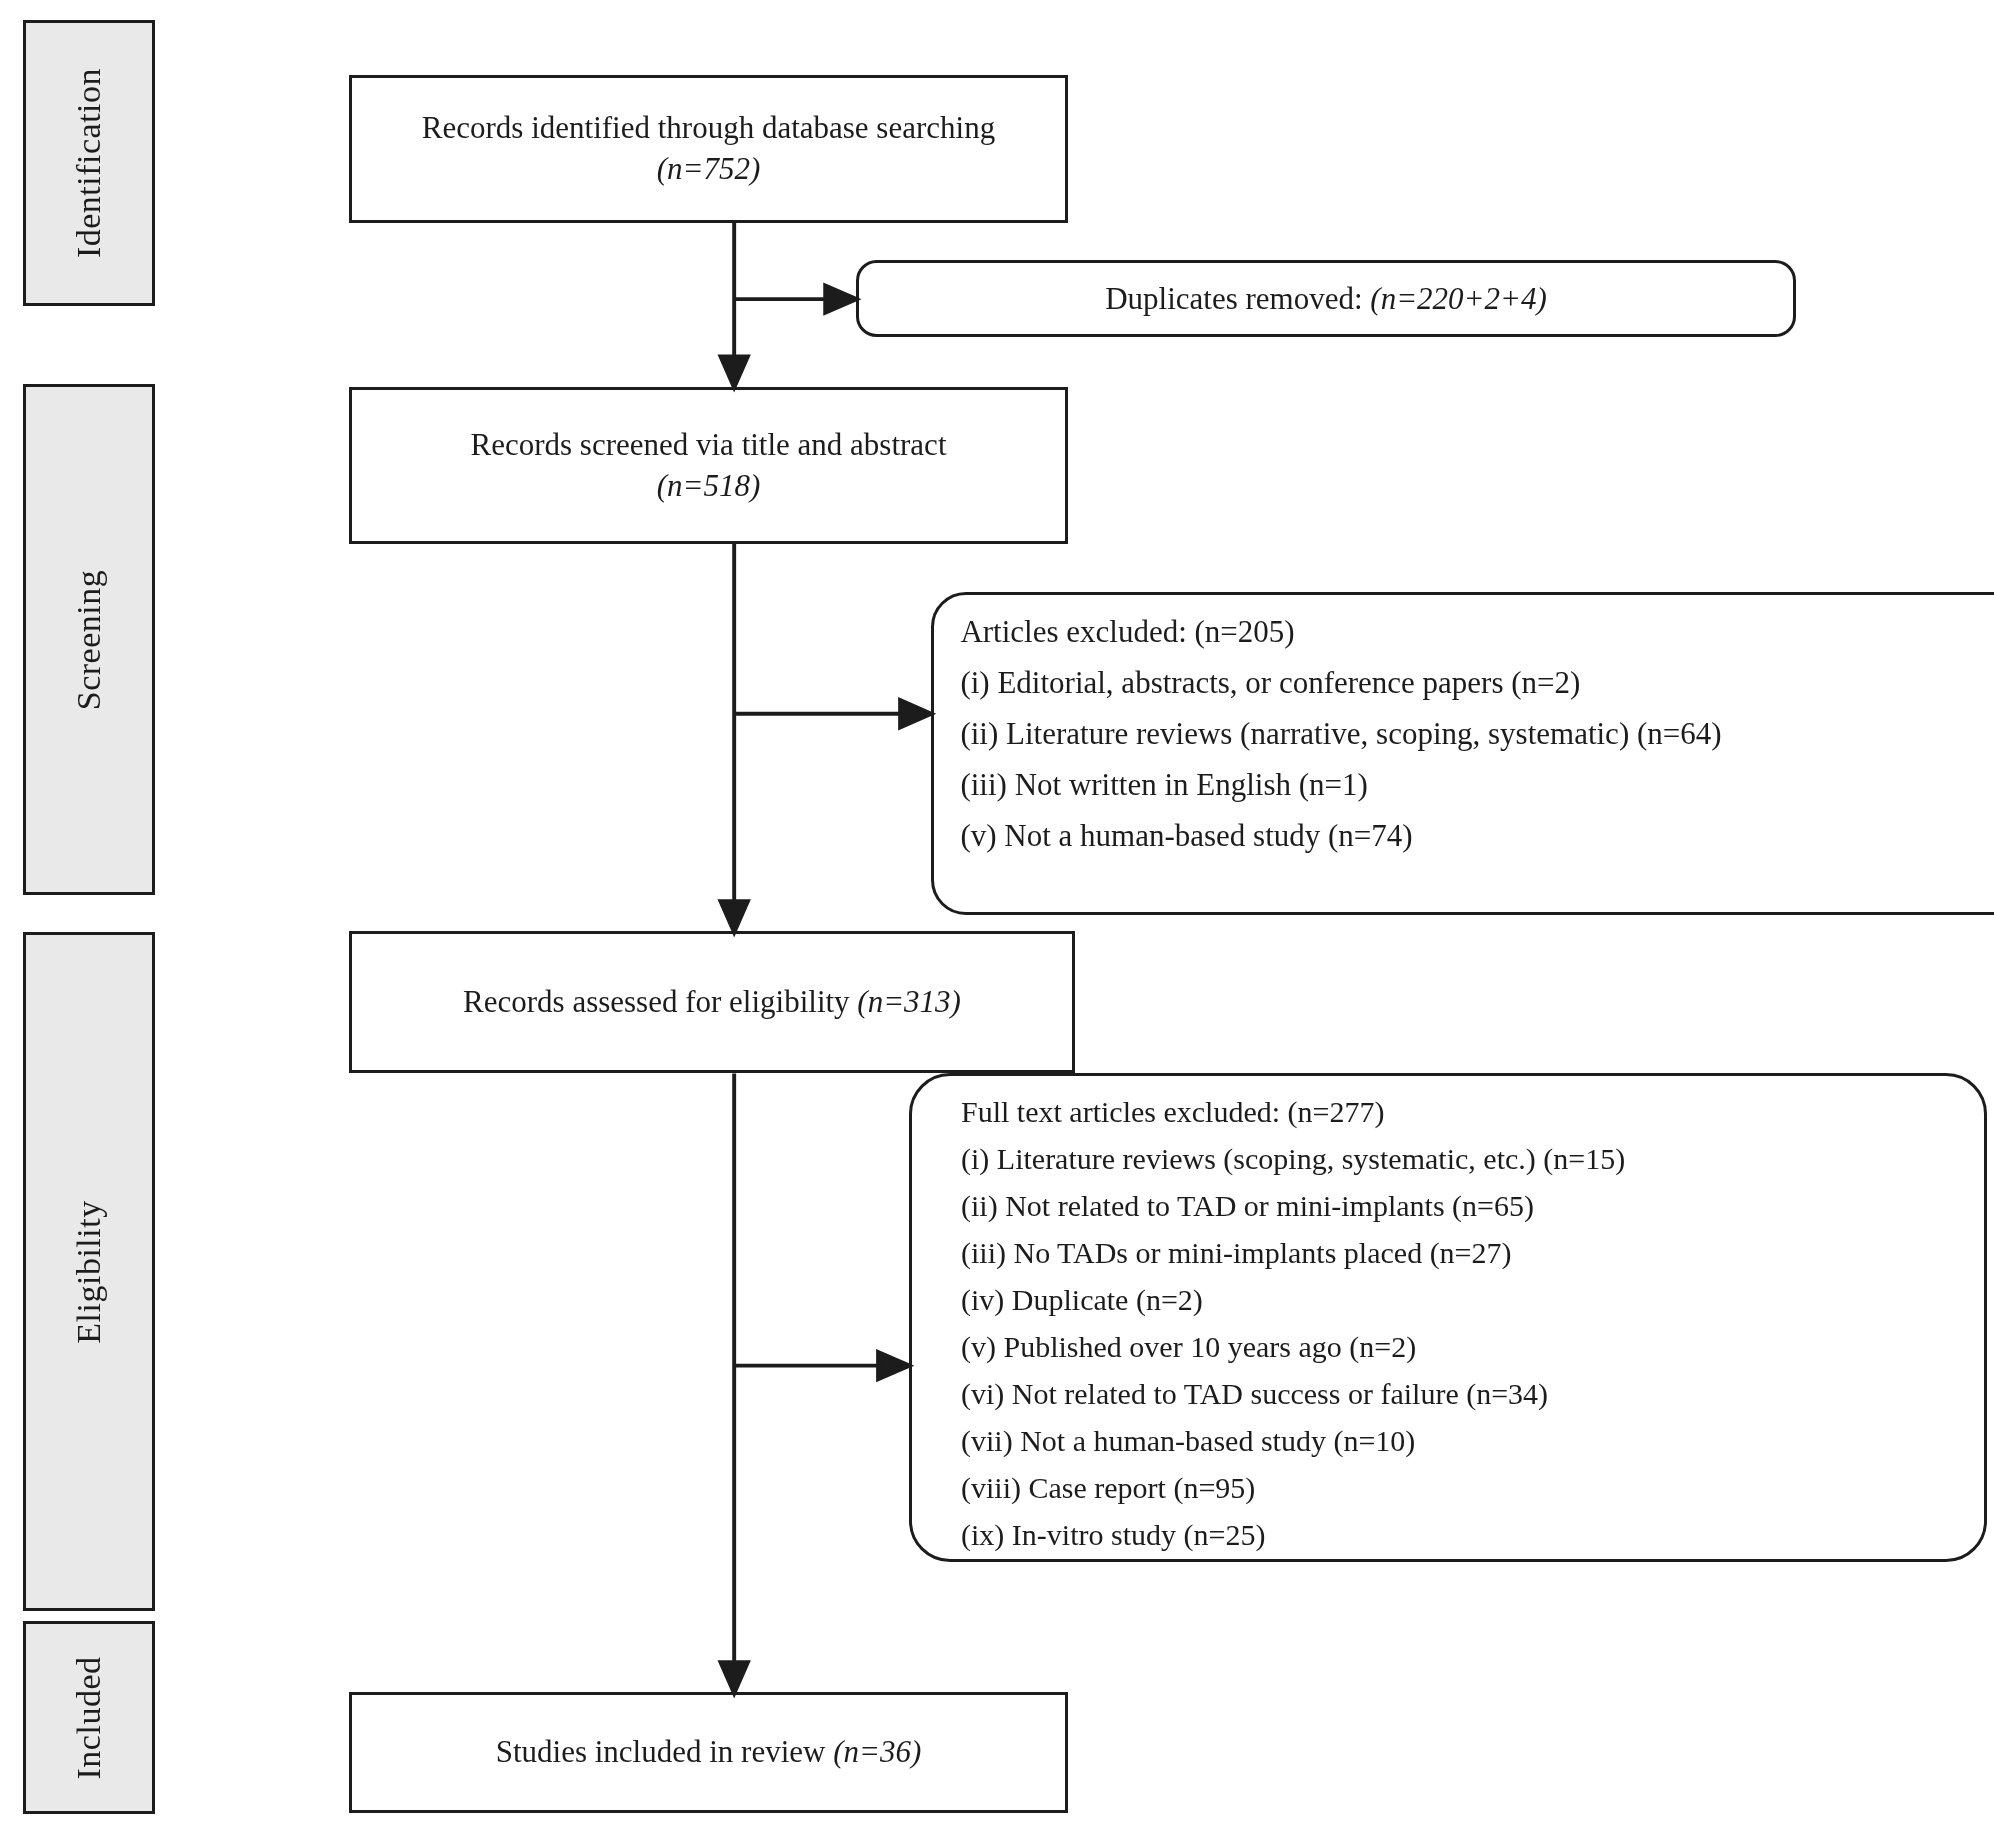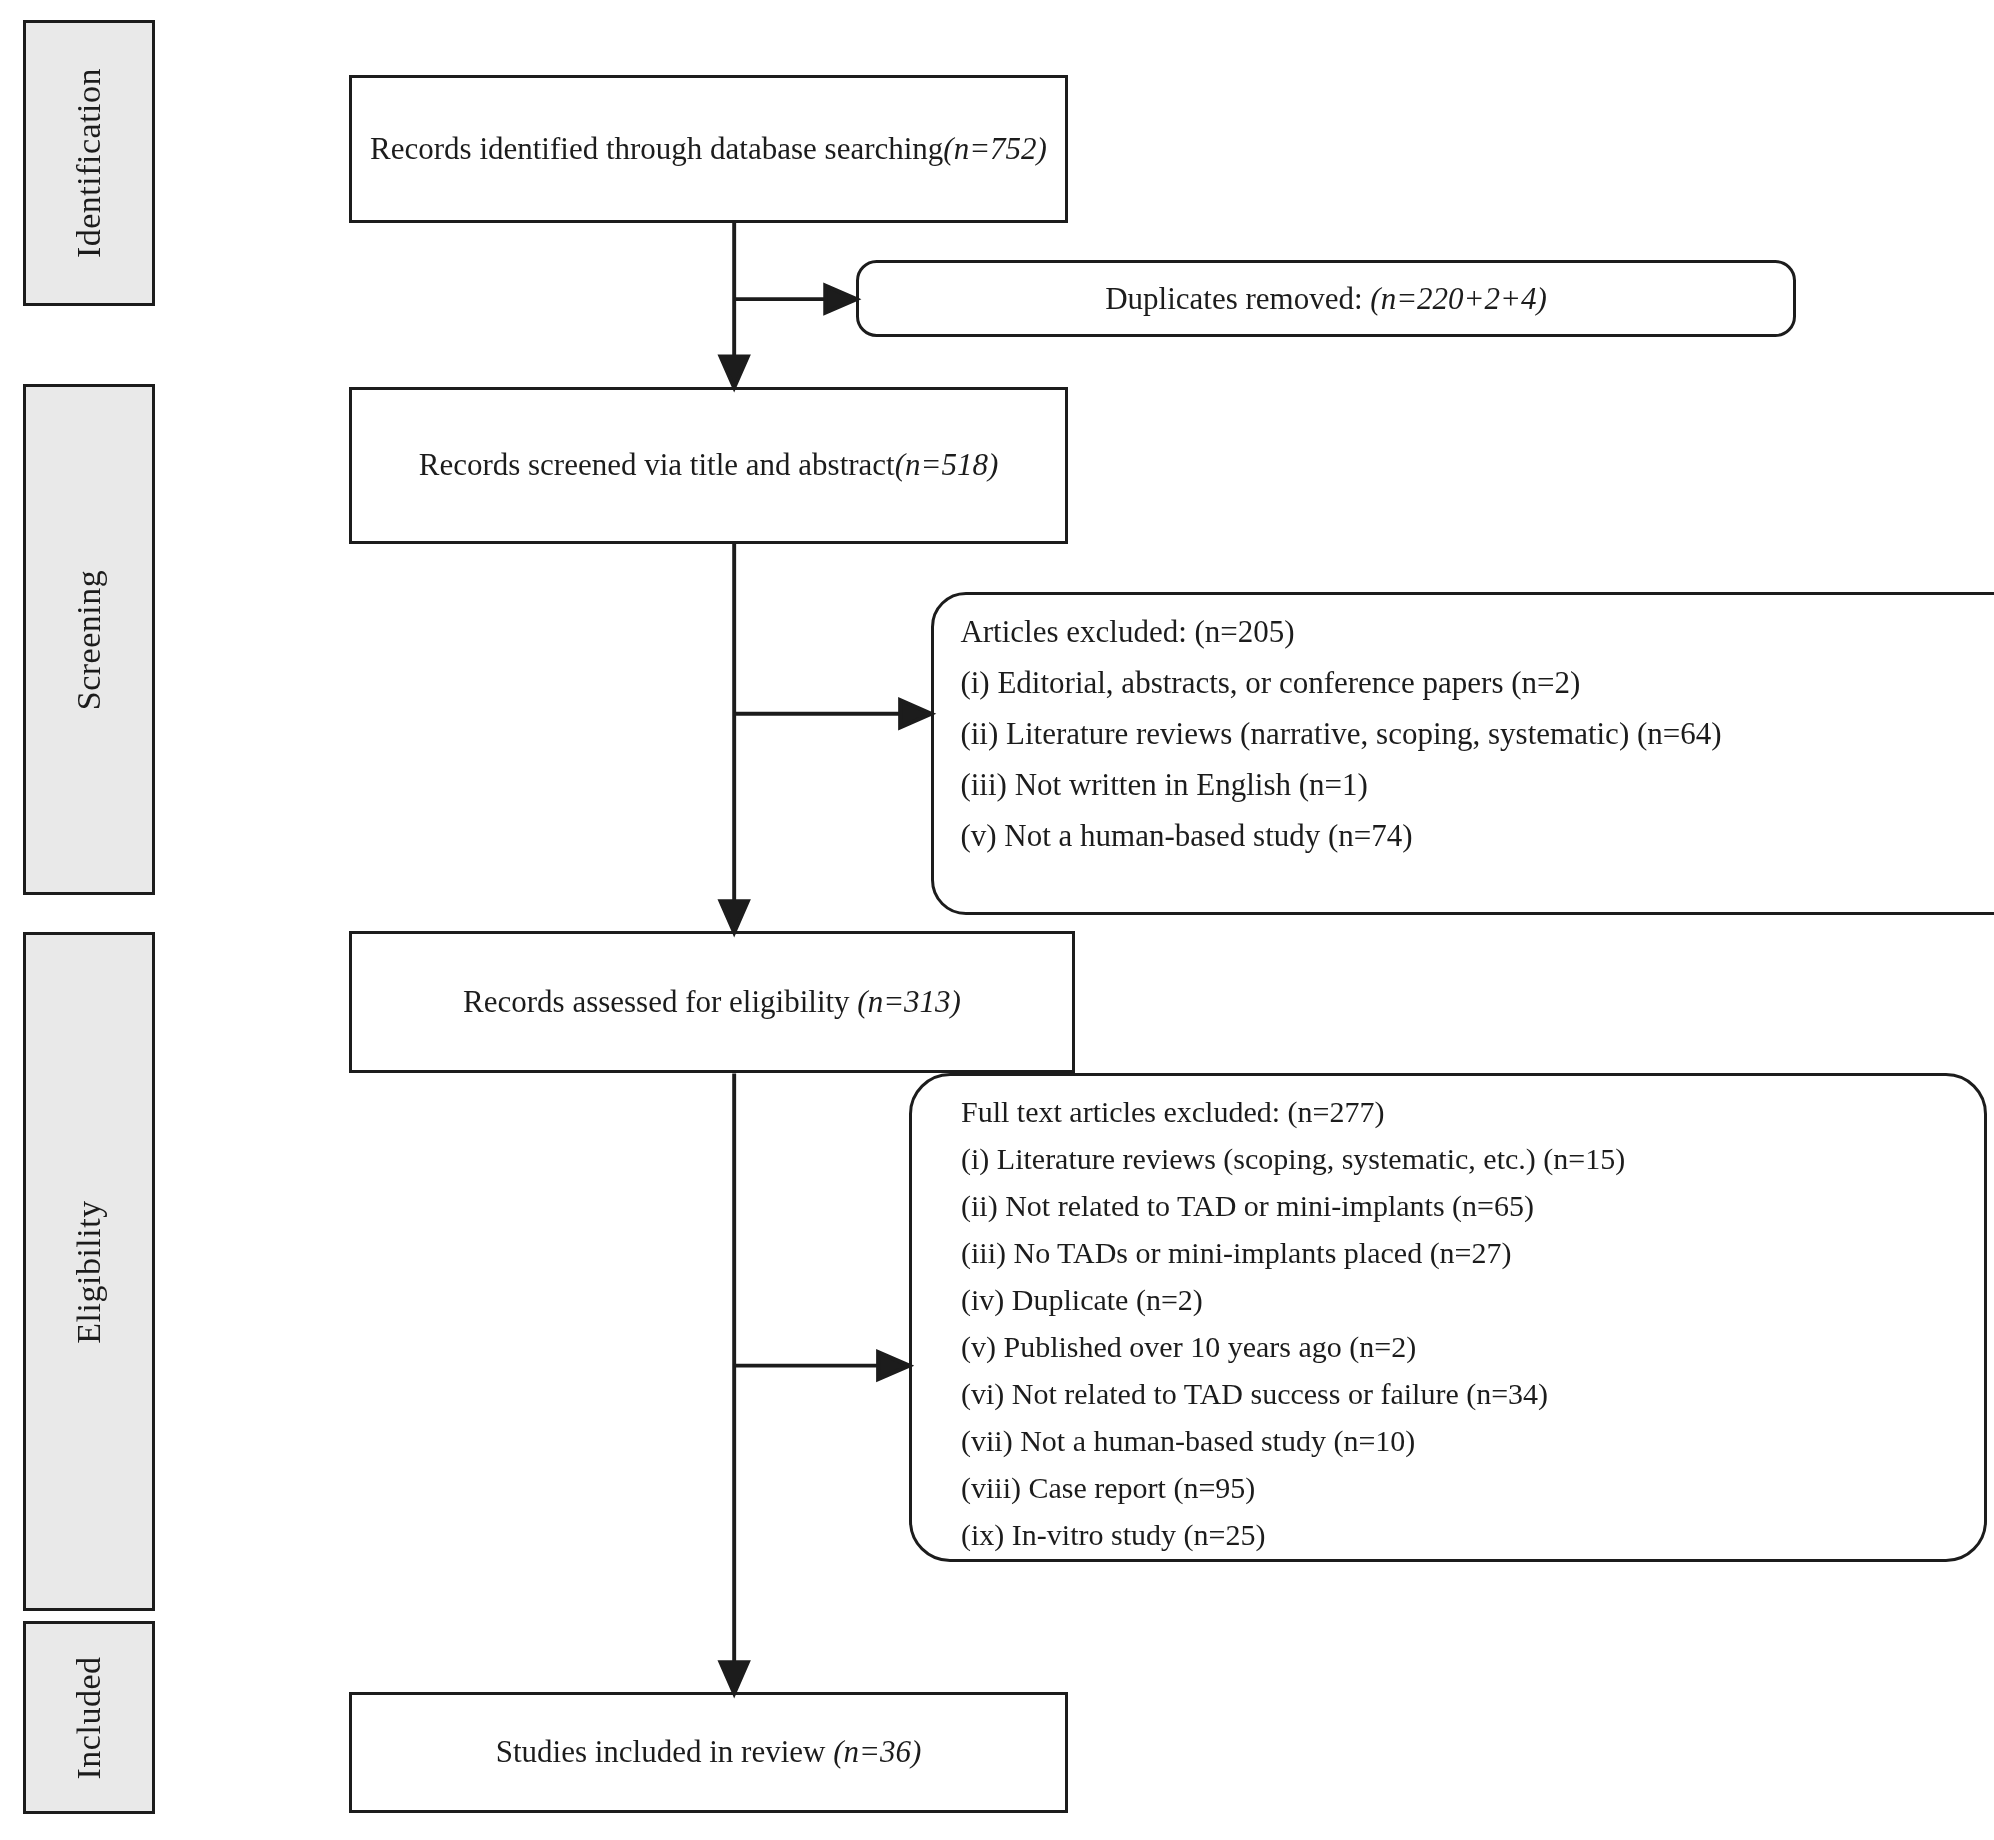--- a/index.html
+++ b/index.html
@@ -27,21 +27,21 @@
   #stage-identification{top:19.6px;height:286px;}
   #stage-screening{top:384px;height:511px;}
   #stage-eligibility{top:932px;height:679px;}
   #stage-included{top:1621px;height:193px;}
 
   
   .flow-box{
     position:absolute;
     background:#ffffff;border:3.4px solid #1c1c1c;
     box-sizing:border-box;
-    display:flex;flex-direction:row;align-items:center;justify-content:center;
+    display:flex;flex-direction:column;align-items:center;justify-content:center;
     text-align:left;
     font-size:31px;line-height:1.32;
   }
   .n-italic{font-style:italic;}
   #box-identified{left:349px;top:75px;width:719px;height:148px;}
   #box-screened{left:349px;top:387px;width:719px;height:157px;}
   #box-assessed{left:349px;top:931px;width:726px;height:142px;}
   #box-included{left:349px;top:1692px;width:719px;height:121px;}
 
   

